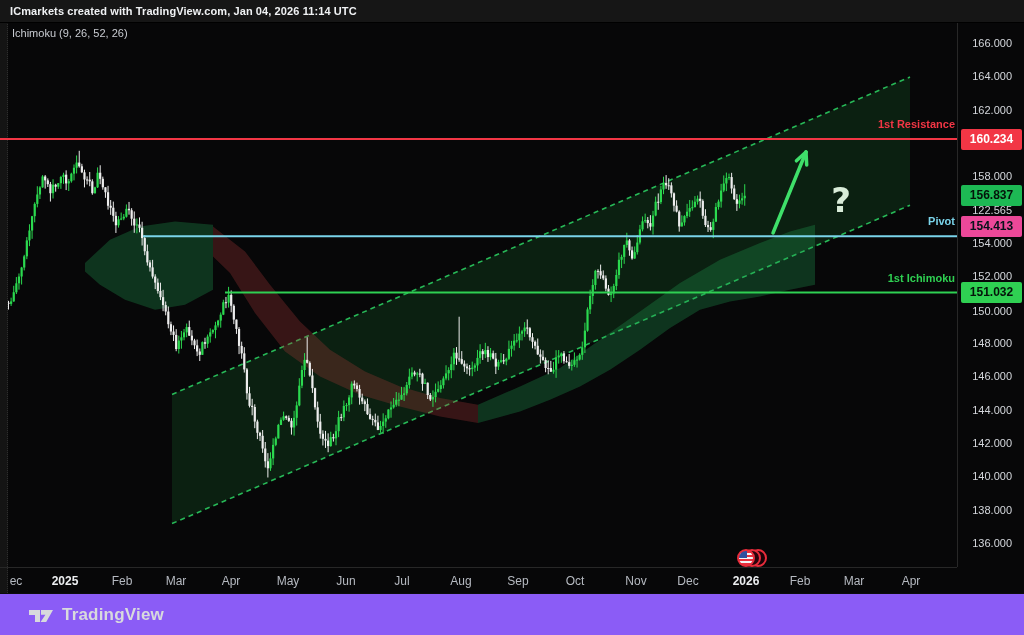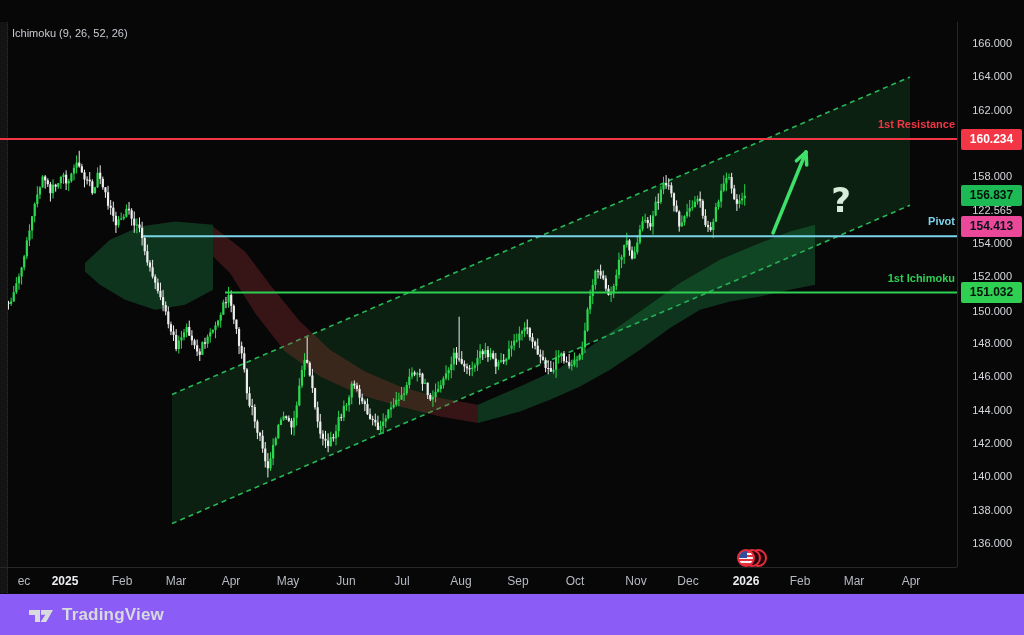--- a/index.html
+++ b/index.html
@@ -631,20 +631,23 @@
       </g>
       <line x1="0" y1="139.11921999999987" x2="957" y2="139.11921999999987" stroke="#f23645" stroke-width="2"></line>
       <line x1="143" y1="236.15528999999984" x2="957" y2="236.15528999999984" stroke="#7ad4ea" stroke-width="2"></line>
       <line x1="225" y1="292.51655999999986" x2="957" y2="292.51655999999986" stroke="#2fd052" stroke-width="2"></line>
       <line x1="773" y1="233" x2="806" y2="152" stroke="#3fe06a" stroke-width="3.5" stroke-linecap="round"></line>
       <line x1="806" y1="152" x2="796.4343494815946" y2="160.80331358976434" stroke="#3fe06a" stroke-width="3.5" stroke-linecap="round"></line>
       <line x1="806" y1="152" x2="806.6902908739653" y2="164.98166008295243" stroke="#3fe06a" stroke-width="3.5" stroke-linecap="round"></line>
       <text x="841" y="212" fill="#d9ecd9" font-size="34" font-weight="bold" font-family="&quot;DejaVu Sans&quot;, sans-serif" text-anchor="middle">?</text>
     </svg>
 
+  <div id="topbar">
+    <span class="t">ICmarkets created with TradingView.com, Jan 04, 2026 11:14 UTC</span>
+  </div>
 
   <div id="legend">Ichimoku (9, 26, 52, 26)</div>
 
   <div class="lvl-name" id="lvl-name-0" style="top: 118.119px; color: rgb(242, 54, 69);">1st Resistance</div>
   <div class="lvl-name" id="lvl-name-1" style="top: 215.155px; color: rgb(122, 212, 234);">Pivot</div>
   <div class="lvl-name" id="lvl-name-2" style="top: 271.517px; color: rgb(47, 208, 82);">1st Ichimoku</div>
 
   <div id="price-axis">
       <div class="ytick" style="top: 514.1px;">136.000</div>
       <div class="ytick" style="top: 480.76px;">138.000</div>
@@ -662,21 +665,21 @@
       <div class="ytick" style="top: 80.68px;">162.000</div>
       <div class="ytick" style="top: 47.34px;">164.000</div>
       <div class="ytick" style="top: 14px;">166.000</div>
     <div class="pricebox" id="box-res" style="top: 106.619px; background: rgb(242, 54, 69); color: rgb(255, 255, 255);">160.234</div>
     <div class="pricebox" id="box-cur" style="top: 163.247px; background: rgb(29, 185, 84); color: rgb(4, 20, 10);">156.837</div>
     <div class="pricebox" id="box-piv" style="top: 194px; background: #ec4899; color: rgb(6, 19, 26);">154.413</div>
     <div class="pricebox" id="box-sup" style="top: 260.017px; background: rgb(47, 208, 82); color: rgb(5, 20, 10);">151.032</div>
   </div>
 
   <div id="time-axis">
-      <div class="xtick" style="left: 24px;">ec</div>
+      <div class="xtick" style="left: 16px;">ec</div>
       <div class="xtick bold" style="left: 65px;">2025</div>
       <div class="xtick" style="left: 122px;">Feb</div>
       <div class="xtick" style="left: 176px;">Mar</div>
       <div class="xtick" style="left: 231px;">Apr</div>
       <div class="xtick" style="left: 288px;">May</div>
       <div class="xtick" style="left: 346px;">Jun</div>
       <div class="xtick" style="left: 402px;">Jul</div>
       <div class="xtick" style="left: 461px;">Aug</div>
       <div class="xtick" style="left: 518px;">Sep</div>
       <div class="xtick" style="left: 575px;">Oct</div>

